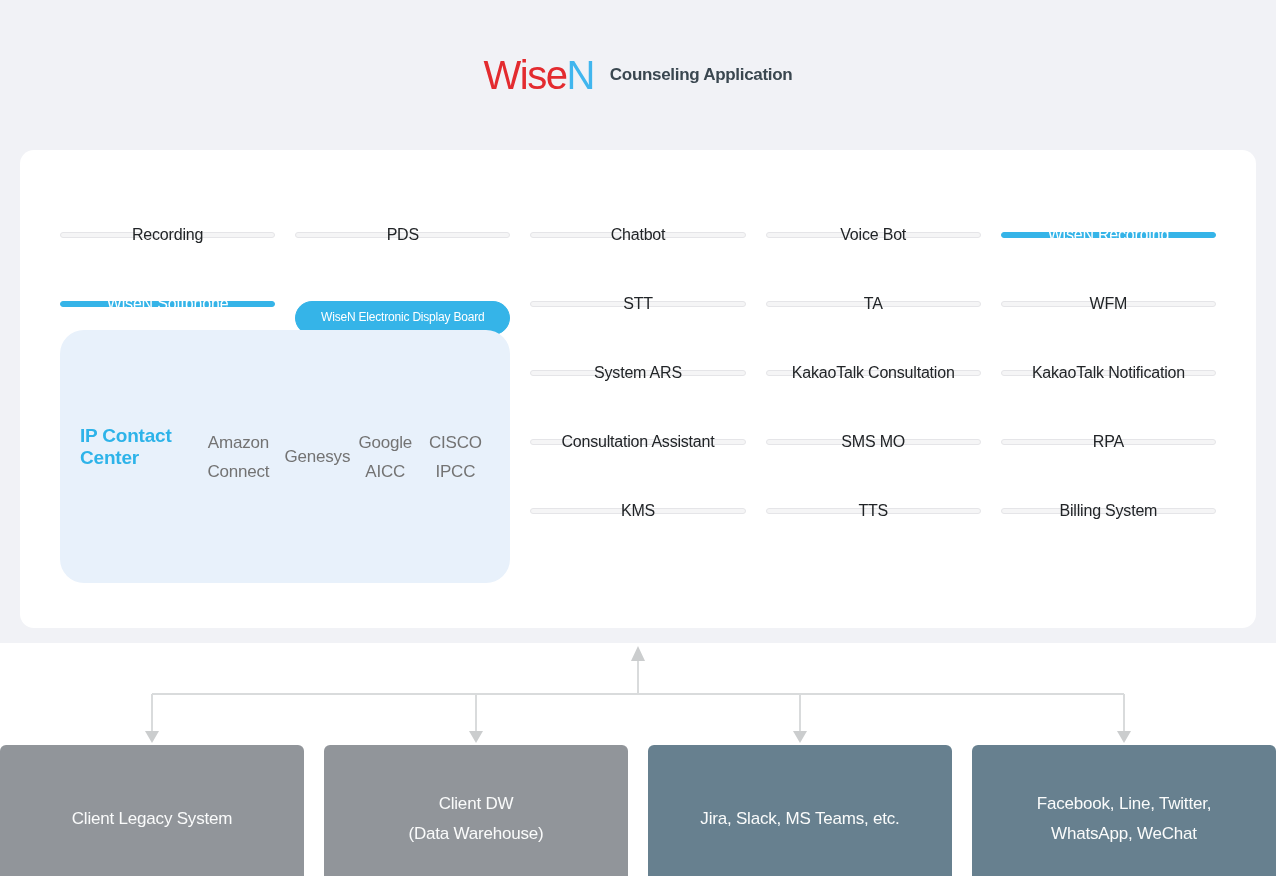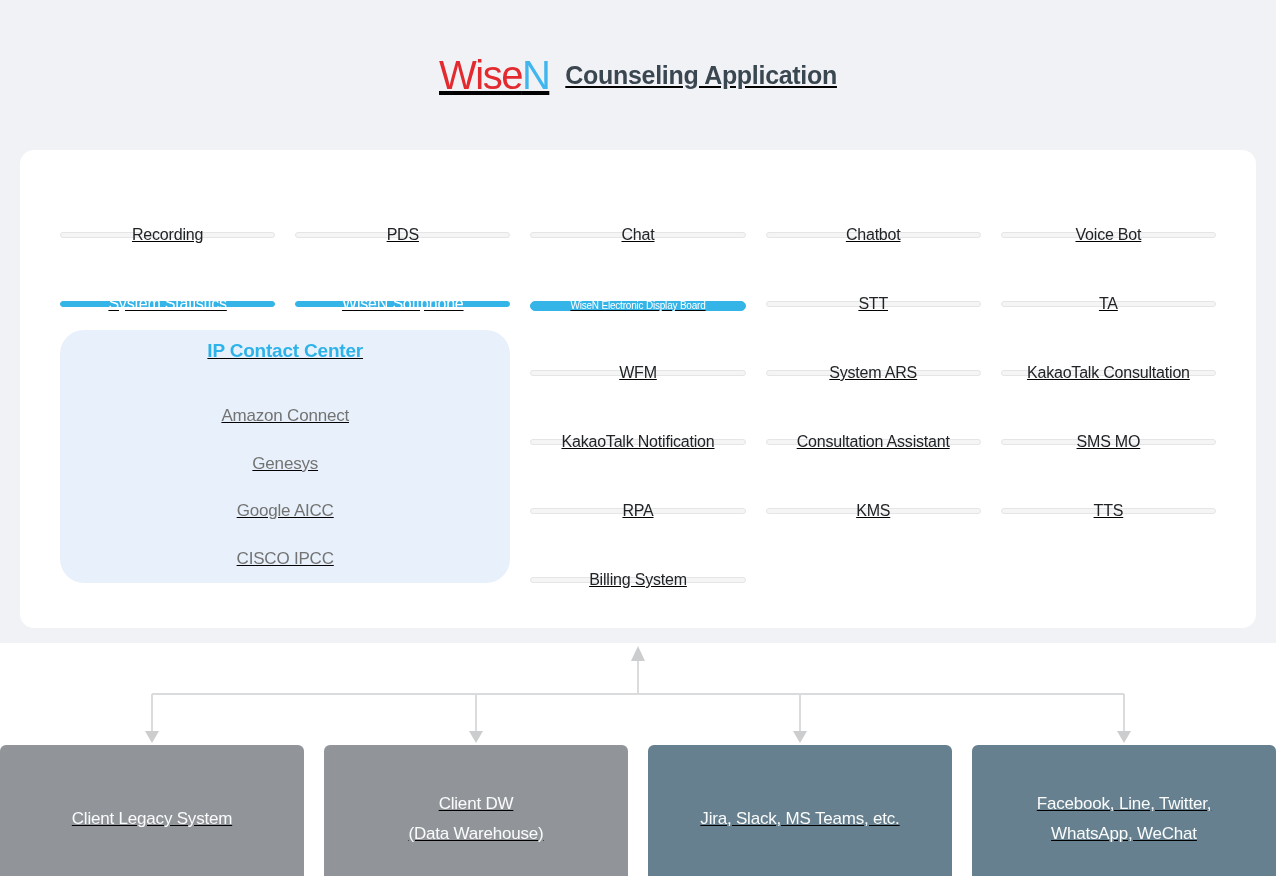--- a/index.html
+++ b/index.html
@@ -2,38 +2,38 @@
 <html><head>
 <meta charset="utf-8">
 <style>
   * { margin: 0; padding: 0; box-sizing: border-box; }
   html, body { background: #ffffff; }
   body {
     width: 1276px; height: 876px;
     font-family: "Liberation Sans", sans-serif;
     overflow: hidden;
   }
-  .page { width: 1276px; height: 876px; position: relative; text-decoration: underline; }
+  .page { width: 1276px; height: 876px; position: relative; }
 
   
   .hero { background: #f1f2f6; height: 643px; }
 
   .header {
     height: 150px;
     display: flex; align-items: center; justify-content: center;
     gap: 16px;
   }
   .logo {
     font-size: 40px; letter-spacing: -1.5px; font-weight: 400;
     line-height: 1;
   }
   .logo .logo-primary { color: #e32b2f; }
   .logo .logo-accent  { color: #41b6ee; }
   .app-title {
-    font-size: 25px; font-weight: 700; color: #3a4750;
+    font-size: 17px; font-weight: 700; color: #3a4750;
     letter-spacing: -0.3px;
   }
 
   
   .card {
     background: #ffffff;
     margin: 0 20px;
     height: 478px;
     border-radius: 14px;
     padding: 42px 40px;
@@ -53,28 +53,28 @@
     font-size: 16px; color: #212427;
     text-align: center;
     letter-spacing: -0.2px;
     margin-top: 40px;
   }
   .pill.highlight {
     background: #35b4e8;
     border-color: #35b4e8;
     color: #ffffff;
   }
-  .pill.pill-sm { font-size: 10px; line-height: 1.15; padding: 4px 14px; }
+  .pill.pill-sm { font-size: 12px; line-height: 1.15; padding: 16px 14px; }
 
   .ip-box {
     grid-column: 1 / span 2;
     grid-row: 3 / span 4;
     background: #e8f1fb;
     border-radius: 24px;
-    display: flex; flex-direction: column;
+    display: flex; flex-direction: row;
     align-items: center; justify-content: space-between;
     padding: 10px 20px;
   }
   .ip-title {
     color: #2db3e9; font-size: 19px; font-weight: 700;
     letter-spacing: -0.2px;
     margin-bottom: 20px;
   }
   .ip-item {
     font-size: 17px; color: #737373; line-height: 29px;
@@ -112,25 +112,24 @@
         <span class="logo-primary">Wise</span><span class="logo-accent">N</span>
       </div>
       <div class="app-title">Counseling Application</div>
     </div>
 
     <div class="card">
       <div class="grid">
 
         <div class="pill">Recording</div>
         <div class="pill">PDS</div>
-        <div class="pill">Chat</div>
         <div class="pill">Chatbot</div>
         <div class="pill">Voice Bot</div>
 
-        <div class="pill highlight">System Statistics</div>
+        <div class="pill highlight">WiseN Recording</div>
         <div class="pill highlight">WiseN Softphone</div>
         <div class="pill highlight pill-sm">WiseN Electronic Display Board</div>
         <div class="pill">STT</div>
         <div class="pill">TA</div>
 
         <div class="ip-box">
           <div class="ip-title">IP Contact Center</div>
           <div class="ip-item">Amazon Connect</div>
           <div class="ip-item">Genesys</div>
           <div class="ip-item">Google AICC</div>

